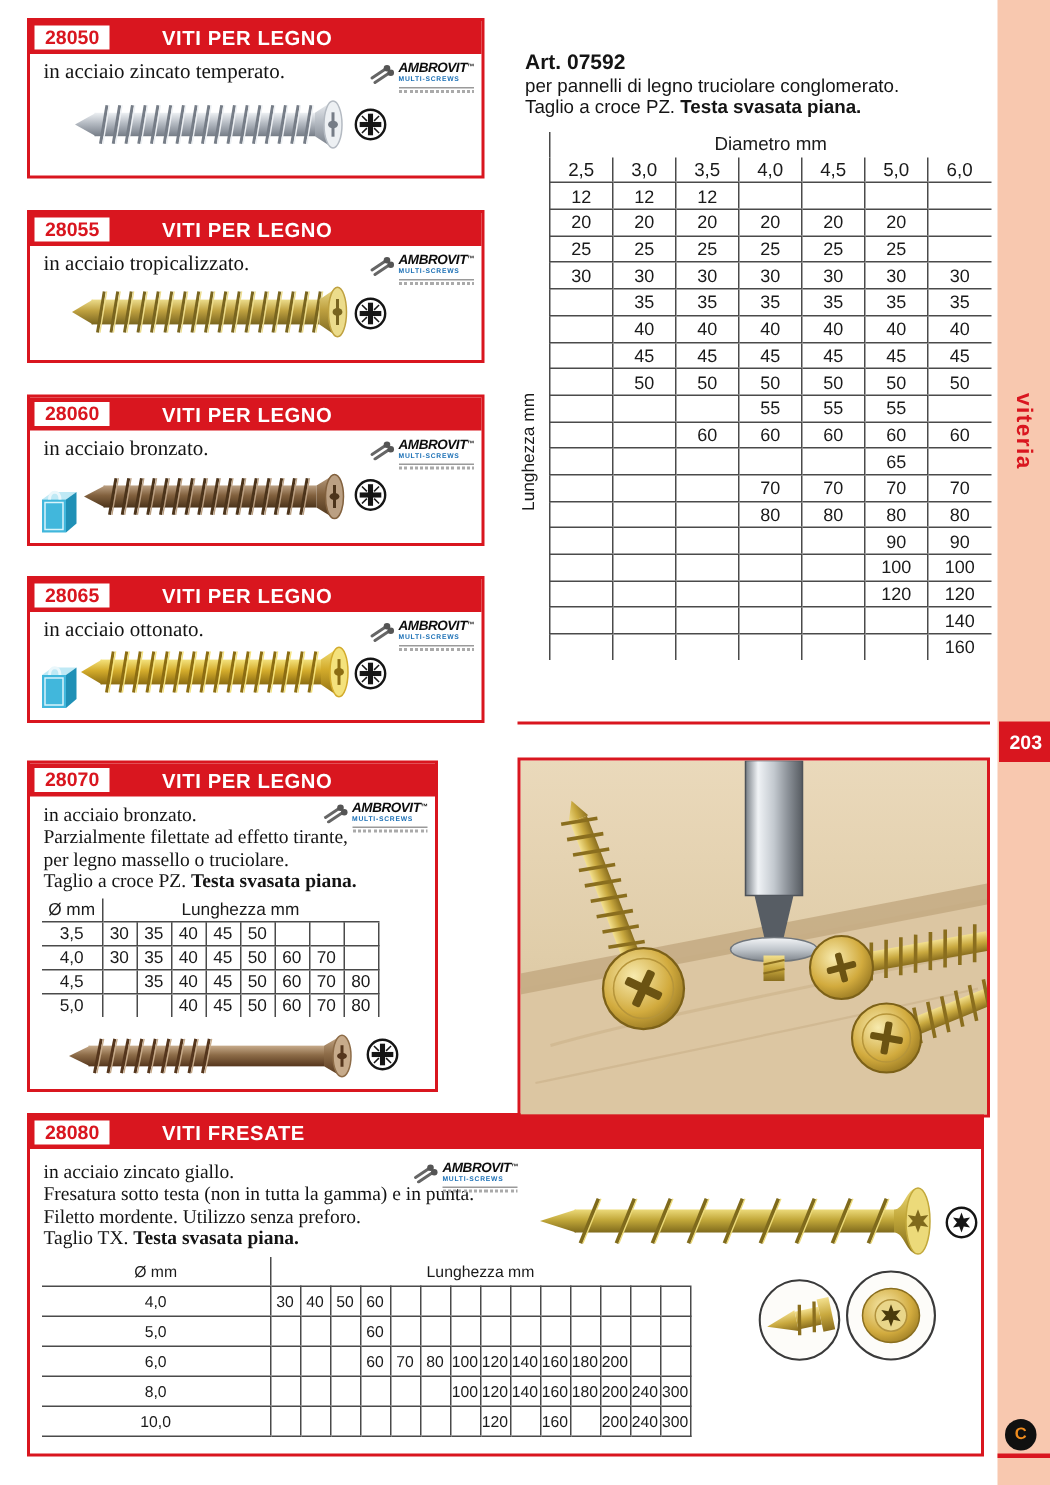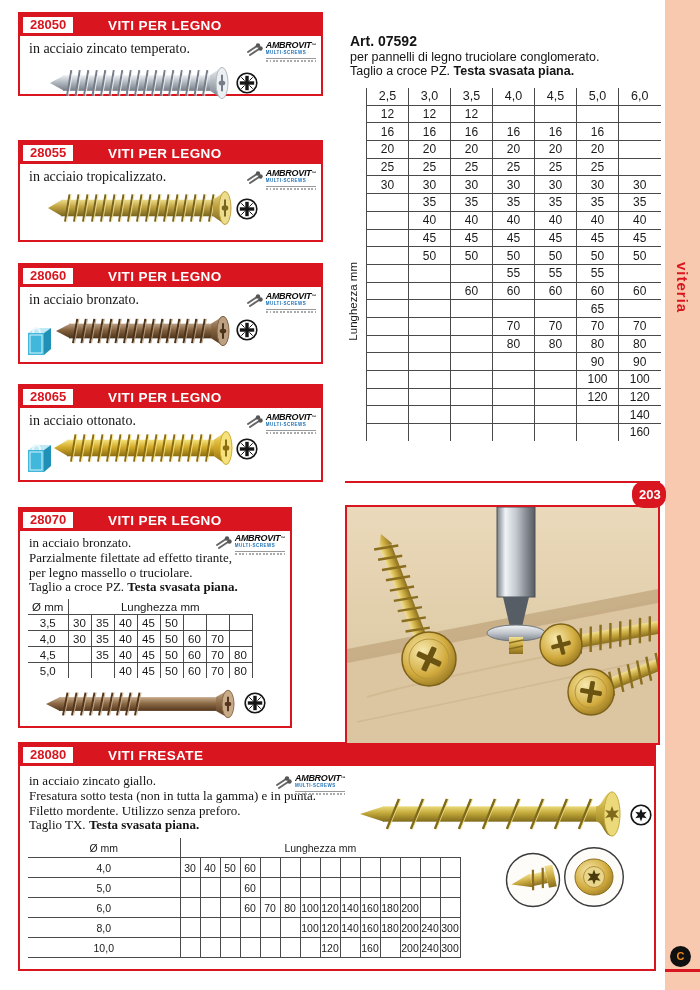--- a/index.html
+++ b/index.html
@@ -1,21 +1,21 @@
 <!DOCTYPE html>
 <html style="--red: #d9161f; --pink: #f8c8af; --blue: #1a6fb5;"><head>
 <meta charset="utf-8">
 <style>
   html,body{margin:0;padding:0;background:#fff;}
   .page{position:relative;width:700px;height:990px;background:#fff;overflow:hidden;
         font-family:"Liberation Sans",sans-serif;color:#141414;}
 
   
   .prod{position:absolute;border:2px solid var(--red);background:#fff;box-sizing:border-box;}
-  #b1{left:18px;top:12px;width:305px;height:84px;}
+  #b1{left:18px;top:12px;width:305px;height:107px;}
   #b2{left:18px;top:140px;width:305px;height:102px;}
   #b3{left:18px;top:263px;width:305px;height:101px;}
   #b4{left:18px;top:384px;width:305px;height:98px;}
   #b5{left:18px;top:507px;width:274px;height:221px;}
   #b6{left:18px;top:742px;width:638px;height:229px;}
 
   .bar{position:absolute;left:0;top:0;right:0;height:22px;background:var(--red);}
   .code-box{position:absolute;left:3px;top:3px;height:16px;background:#fff;color:var(--red);
             font-weight:700;font-size:13px;line-height:16px;padding:0 7px;}
   .bar-title{position:absolute;left:88px;top:0;height:22px;line-height:23px;color:#fff;
@@ -58,22 +58,22 @@
   .t70 th{font-size:11.5px;}
 
   .t80{position:absolute;left:8px;top:94px;width:432px;}
   .t80 td,.t80 th{height:19px;font-size:10.5px;}
 
   
   .divider{position:absolute;left:345px;top:481px;width:315px;height:2px;background:var(--red);}
   .strip{position:absolute;left:665px;top:0;width:35px;height:990px;background:var(--pink);}
   .viteria{position:absolute;left:665px;top:210px;width:35px;height:155px;display:flex;align-items:center;justify-content:center;}
   .viteria span{writing-mode:vertical-rl;font-weight:700;font-size:15px;color:var(--red);letter-spacing:1px;}
-  .badge{position:absolute;left:632px;top:481px;width:34px;height:27px;background:var(--red);color:#fff;
-         font-weight:700;font-size:13px;line-height:27px;padding-left:7px;box-sizing:border-box;border-radius:12px;}
+  .badge{position:absolute;left:666px;top:481px;width:34px;height:27px;background:var(--red);color:#fff;
+         font-weight:700;font-size:13px;line-height:27px;padding-left:7px;box-sizing:border-box;}
   .strip-line{position:absolute;left:665px;top:969px;width:35px;height:3px;background:var(--red);}
   .corner{position:absolute;left:670px;top:946px;width:21px;height:21px;border-radius:50%;background:#101010;
           color:#f08c1e;font-weight:700;font-size:11px;text-align:center;line-height:21px;}
 
   .photo{position:absolute;left:345px;top:505px;width:315px;height:240px;border:2px solid var(--red);
          box-sizing:border-box;background:linear-gradient(180deg,#ead9bb 0%,#e0cda9 55%,#d5bf9b 100%);overflow:hidden;}
 
   .det{position:absolute;}
 </style>
 </head>
@@ -771,44 +771,38 @@
         <col style="width:42px">
         <col style="width:42px">
         <col style="width:42px">
         <col style="width:42px">
         <col style="width:42px">
         <col style="width:42px">
         <col style="width:42px">
       </colgroup>
       <tbody>
         <tr>
+          <td class="vl cap" colspan="7">Diametro mm</td>
+        </tr>
+        <tr>
           <td class="vl bb cap">2,5</td>
           <td class="vl bb cap">3,0</td>
           <td class="vl bb cap">3,5</td>
           <td class="vl bb cap">4,0</td>
           <td class="vl bb cap">4,5</td>
           <td class="vl bb cap">5,0</td>
           <td class="vl bb cap">6,0</td>
         </tr>
         <tr>
           <td class="vl bb">12</td>
           <td class="vl bb">12</td>
           <td class="vl bb">12</td>
           <td class="vl bb"></td>
           <td class="vl bb"></td>
           <td class="vl bb"></td>
-          <td class="vl bb"></td>
-        </tr>
-        <tr>
-          <td class="vl bb">16</td>
-          <td class="vl bb">16</td>
-          <td class="vl bb">16</td>
-          <td class="vl bb">16</td>
-          <td class="vl bb">16</td>
-          <td class="vl bb">16</td>
           <td class="vl bb"></td>
         </tr>
         <tr>
           <td class="vl bb">20</td>
           <td class="vl bb">20</td>
           <td class="vl bb">20</td>
           <td class="vl bb">20</td>
           <td class="vl bb">20</td>
           <td class="vl bb">20</td>
           <td class="vl bb"></td>

